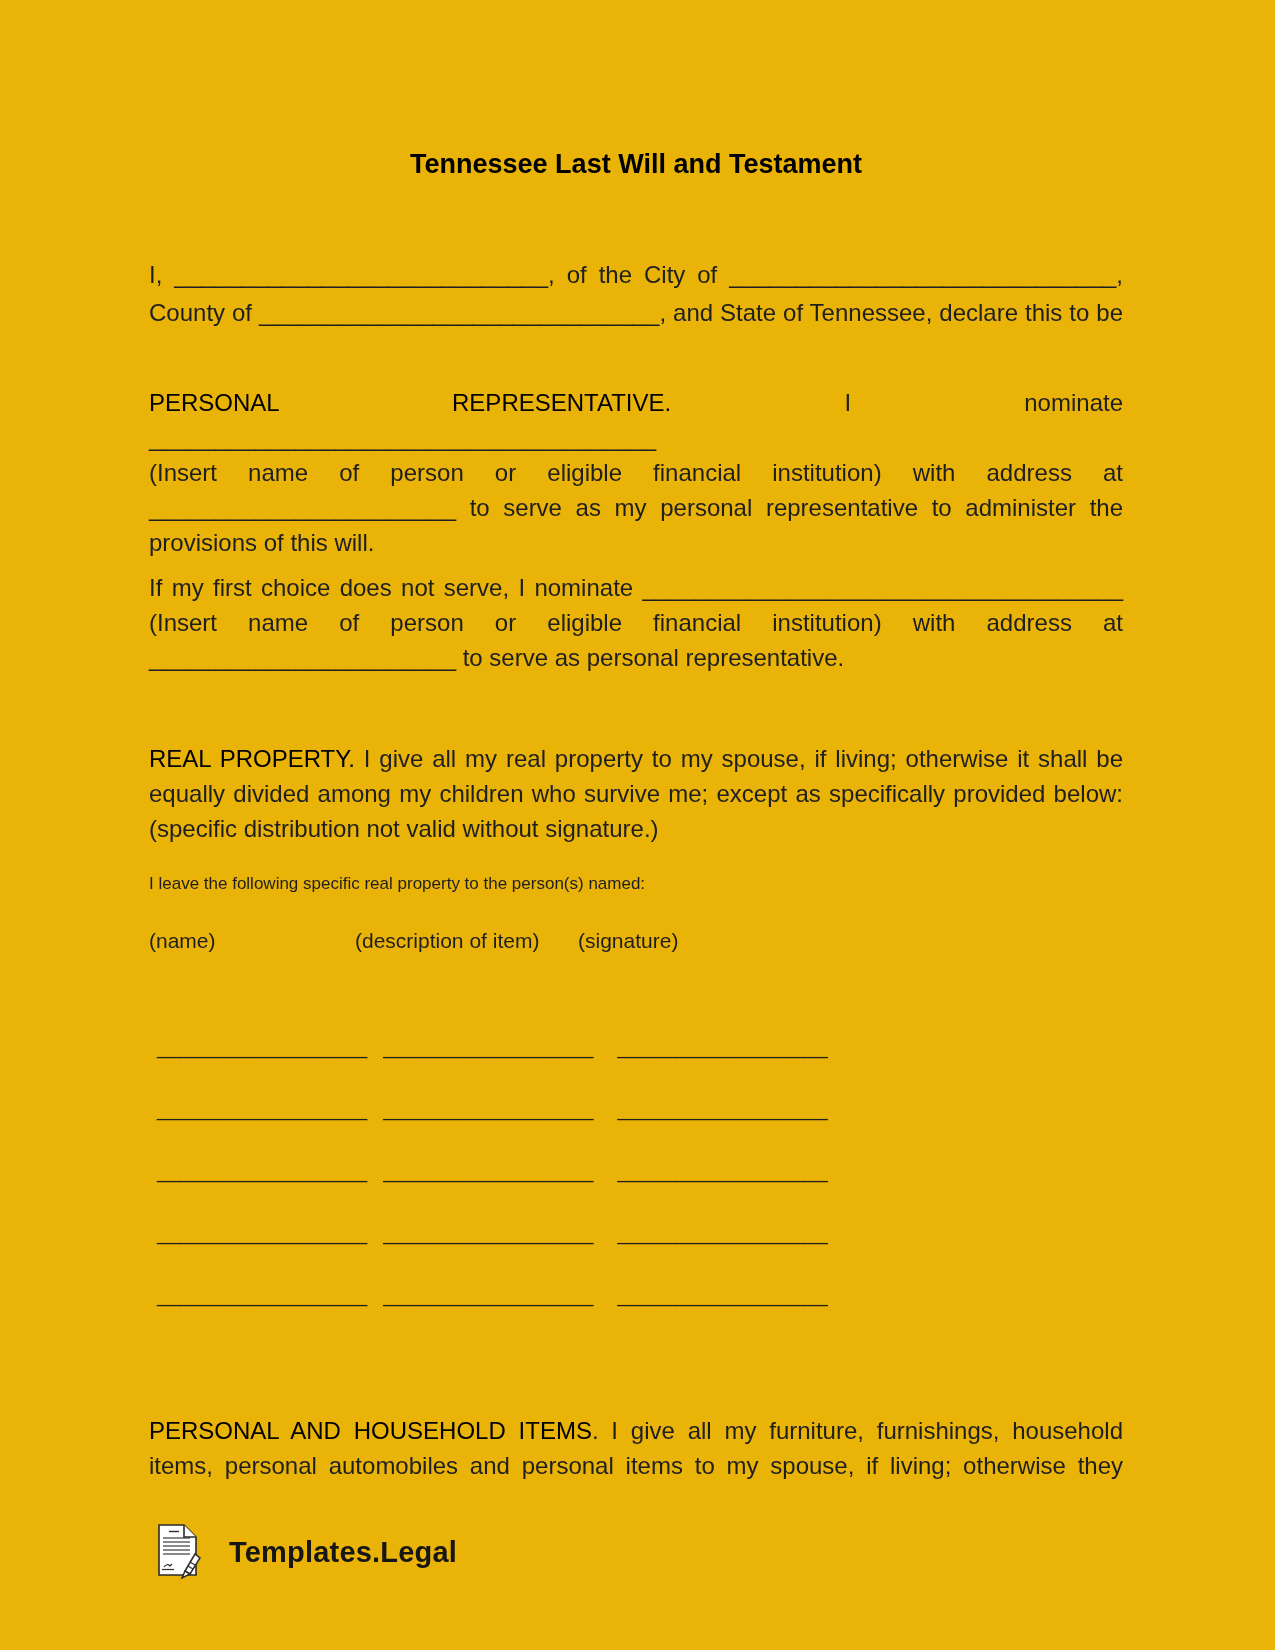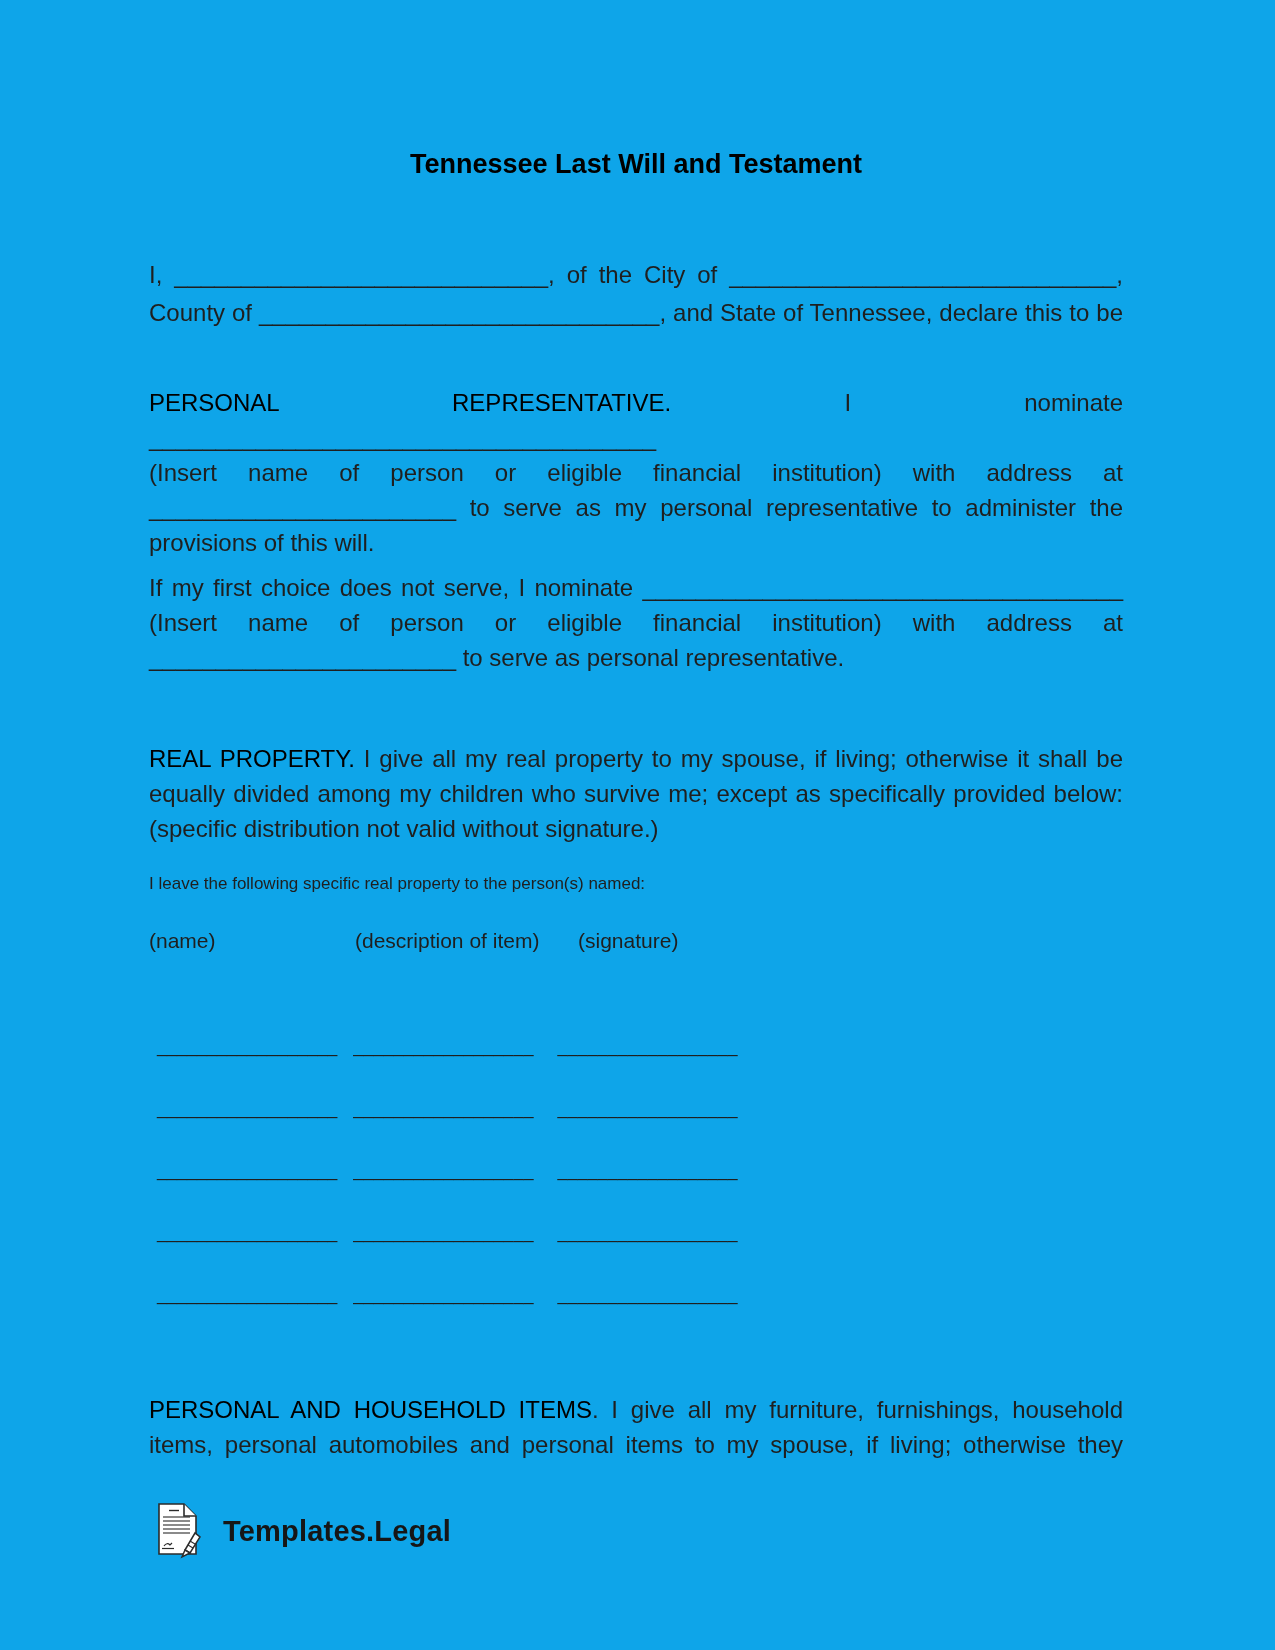--- a/index.html
+++ b/index.html
@@ -1,19 +1,19 @@
 <!DOCTYPE html>
 <html><head>
 <meta charset="utf-8">
 <style>
   html,body{margin:0;padding:0;background:#ffffff;}
   .page{
     position:relative;
     width:1275px;height:1650px;
-    background:#0ea5e9;
+    background:#eab308;
     overflow:hidden;
     font-family:"Liberation Sans","DejaVu Sans",sans-serif;
     color:#1f1f1f;
   }
   .content{width:974px;margin-left:149px;padding-top:146px;}
   .doc-title{
     margin:0;text-align:center;
     font-size:27px;line-height:36px;font-weight:bold;color:#000;
   }
   .para{font-size:24px;line-height:35px;}
@@ -23,26 +23,26 @@
   .b{font-weight:normal;color:#000;}
   .pr1{margin-top:53px;}
   .pr2{margin-top:10px;}
   .rp{margin-top:66px;}
   .leadin{margin-top:20px;font-size:17px;line-height:35px;}
   .thead{margin-top:22px;display:flex;font-size:21px;line-height:35px;align-items:flex-end;}
   .thead .h1{width:206px;}
   .thead .h2{width:223px;}
   .thead .h3{flex:1;}
   .trows{margin-top:71px;}
-  .trow{display:flex;font-size:18px;line-height:35px;margin-bottom:27px;padding-left:8px;}
+  .trow{display:flex;font-size:21px;line-height:35px;margin-bottom:27px;padding-left:8px;}
   .trow .c{white-space:nowrap;}
   .trow .c1{margin-right:16px;}
   .trow .c2{margin-right:24px;}
-  .phi{margin-top:80px;}
-  .footer{margin-top:41px;display:flex;align-items:center;gap:22px;padding-left:8px;}
+  .phi{margin-top:101px;}
+  .footer{margin-top:41px;display:flex;align-items:center;gap:28px;padding-left:8px;}
   .brand{font-size:29px;font-weight:bold;color:#161616;letter-spacing:.2px;}
   .logo-icon{display:block;}
 </style>
 </head>
 <body>
 
 <div class="page">
   <div class="content">
 
     <h1 class="doc-title">Tennessee Last Will and Testament</h1>

